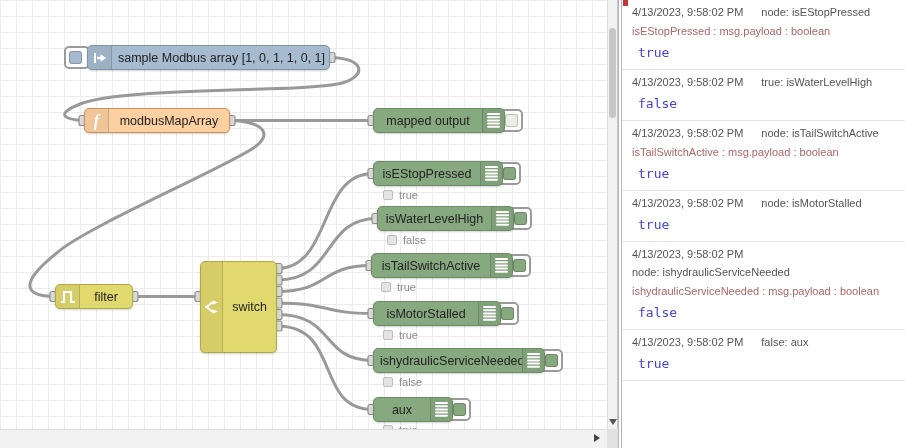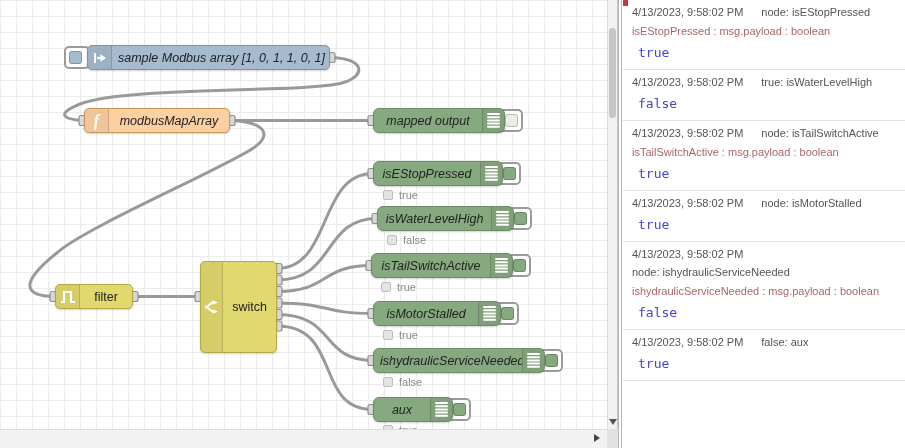--- a/index.html
+++ b/index.html
@@ -10,31 +10,31 @@
   
   .canvas { position:absolute; left:0; top:0; width:607px; height:429px; background:#fff; overflow:hidden;
     background-image:
       linear-gradient(#ececec 1px, transparent 1px),
       linear-gradient(90deg, #ececec 1px, transparent 1px);
     background-size:16px 16px; }
   .wires { position:absolute; left:0; top:0; z-index:1; }
 
   .node { position:absolute; height:25px; display:flex; align-items:center; z-index:3;
           border:1px solid; border-radius:5px; box-shadow:0 1px 2px rgba(0,0,0,.18); }
-  .node-label { flex:1; text-align:center; font-size:12.5px; font-style:italic; color:#222;
+  .node-label { flex:1; text-align:center; font-size:12.5px; color:#222;
                 white-space:nowrap; padding:0 6px; overflow:hidden; }
   .upright .node-label { font-style:normal; }
   .iconband { width:24px; align-self:stretch; display:flex; align-items:center; justify-content:center;
               background:rgba(0,0,0,.05); }
   .iconband.l { border-right:1px solid rgba(0,0,0,.15); border-radius:4px 0 0 4px; }
   .iconband.r { border-left:1px solid rgba(0,0,0,.15); border-radius:0 4px 4px 0; width:22px; }
 
   .n-inject  { background:#a6bbcf; border-color:#7e93a5; }
   .n-func    { background:#fdd0a2; border-color:#c69557; }
-  .n-debug   { background:#87a980; border-color:#6d8c66;border-radius:6px; }
+  .n-debug   { background:#87a980; border-color:#6d8c66; }
   .n-yellow  { background:#e2d96e; border-color:#b2a945; }
 
   .f-glyph { font-family:"Liberation Serif", serif; font-style:italic; font-weight:bold;
              font-size:16px; color:#fff; line-height:1; }
 
   
   .sidebtn { position:absolute; width:26px; height:23px; background:#fff; border:2px solid #9b9b9b;
              border-radius:5px; z-index:2; }
   .sidebtn .inner { position:absolute; top:3px; width:13px; height:13px; border-radius:3px;
                     border:1px solid rgba(0,0,0,.2); }

